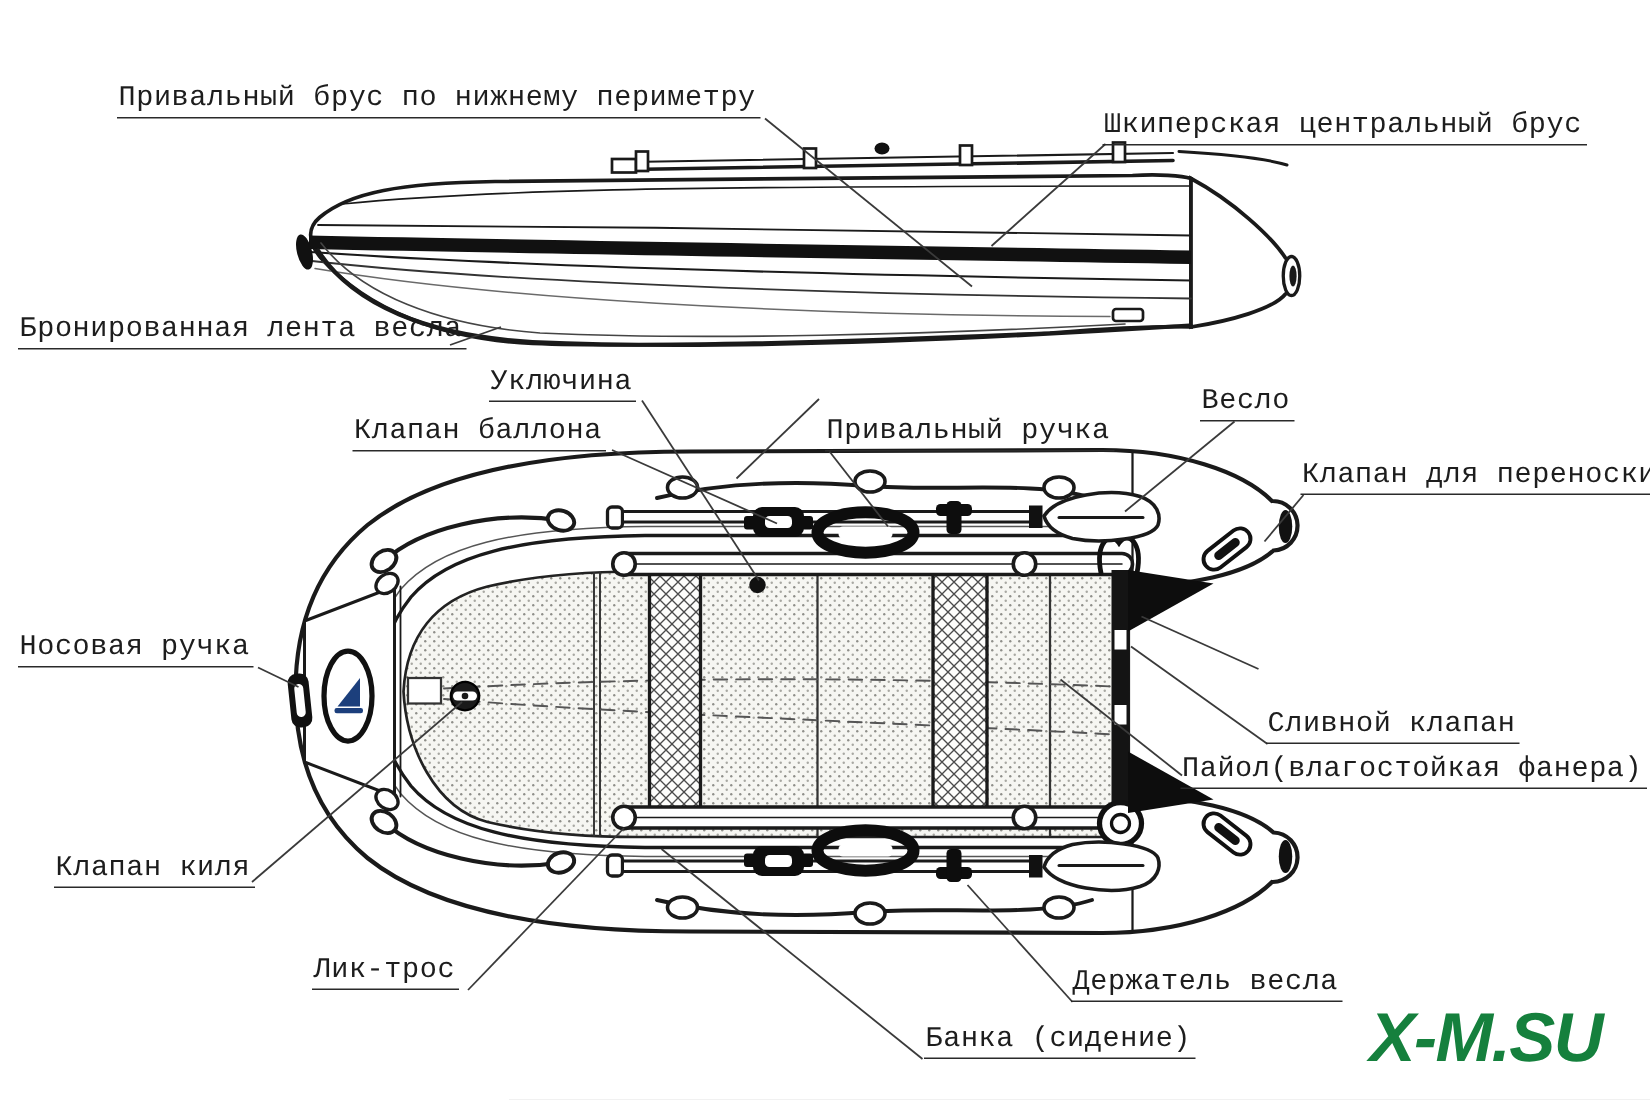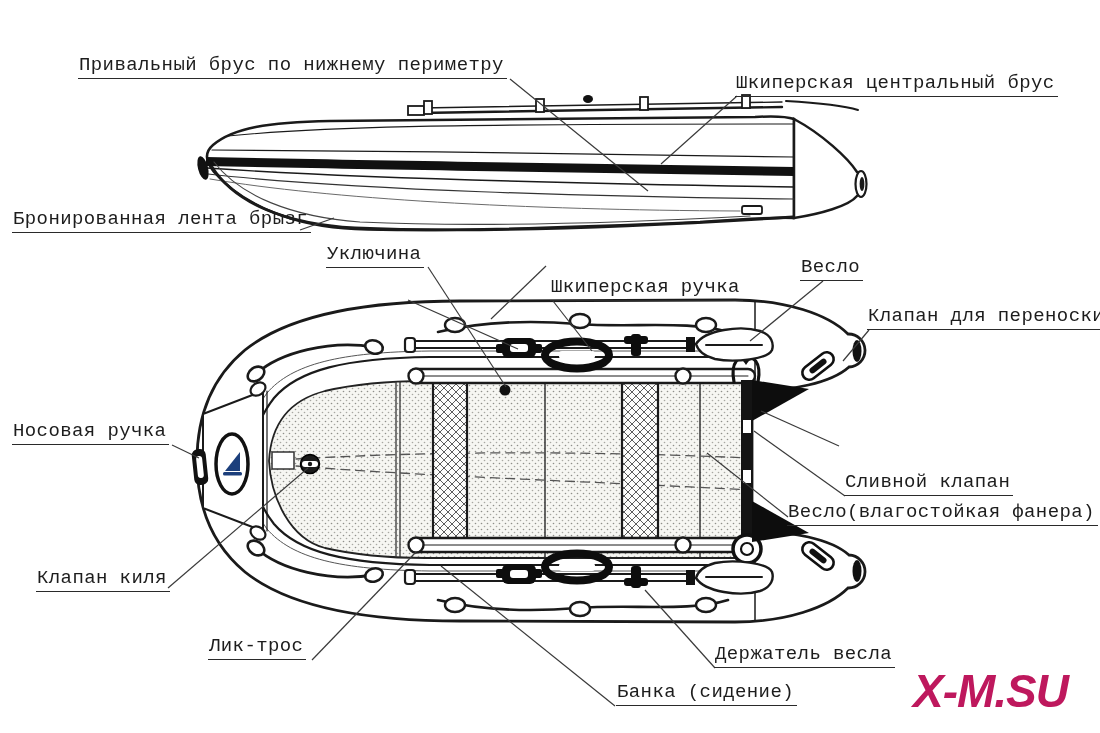--- a/index.html
+++ b/index.html
@@ -10,21 +10,21 @@
   #drawing{position:absolute;left:0;top:0;}
   .lbl{
     position:absolute;white-space:nowrap;
     font-size:19px;line-height:21px;letter-spacing:0.4px;color:#1d1d1d;
     border-bottom:1.6px solid #2a2a2a;padding:0 3px 2px 1px;
   }
   .watermark{
     position:absolute;left:913px;top:664px;
     font-family:"Liberation Sans","DejaVu Sans",sans-serif;
     font-weight:bold;font-style:italic;font-size:46px;letter-spacing:-1px;
-    color:#be185d;border:none;
+    color:#15803d;border:none;
   }
 </style>
 </head>
 <body>
 
 <div id="stage">
 
 <svg id="drawing" width="1100" height="733" viewBox="0 0 1100 733">
   <defs>
     <pattern id="dots" width="6" height="6" patternUnits="userSpaceOnUse">
@@ -254,27 +254,28 @@
     <line x1="845" y1="496" x2="754" y2="431"></line>
     <line x1="788" y1="517" x2="707" y2="453"></line>
     <line x1="312" y1="660" x2="416" y2="552"></line>
     <line x1="615" y1="706" x2="441" y2="566"></line>
     <line x1="715" y1="668" x2="645" y2="590"></line>
   </g>
 </svg>
 
   <div class="lbl" style="left:78px;top:55px">Привальный брус по нижнему периметру</div>
   <div class="lbl" style="left:735px;top:73px">Шкиперская центральный брус</div>
-  <div class="lbl" style="left:12px;top:209px">Бронированная лента брызг</div>
+  <div class="lbl" style="left:12px;top:209px">Бронированная лента весла</div>
   <div class="lbl" style="left:326px;top:244px">Уключина</div>
-  <div class="lbl" style="left:550px;top:277px">Шкиперская ручка</div>
+  <div class="lbl" style="left:235px;top:277px">Клапан баллона</div>
+  <div class="lbl" style="left:550px;top:277px">Привальный ручка</div>
   <div class="lbl" style="left:800px;top:257px">Весло</div>
   <div class="lbl" style="left:867px;top:306px">Клапан для переноски</div>
   <div class="lbl" style="left:12px;top:421px">Носовая ручка</div>
   <div class="lbl" style="left:36px;top:568px">Клапан киля</div>
   <div class="lbl" style="left:844px;top:472px">Сливной клапан</div>
-  <div class="lbl" style="left:787px;top:502px">Весло(влагостойкая фанера)</div>
+  <div class="lbl" style="left:787px;top:502px">Пайол(влагостойкая фанера)</div>
   <div class="lbl" style="left:208px;top:636px">Лик-трос</div>
   <div class="lbl" style="left:616px;top:682px">Банка (сидение)</div>
   <div class="lbl" style="left:714px;top:644px">Держатель весла</div>
 
   <div class="watermark">X-M.SU</div>
 </div>
 
 </body></html>

